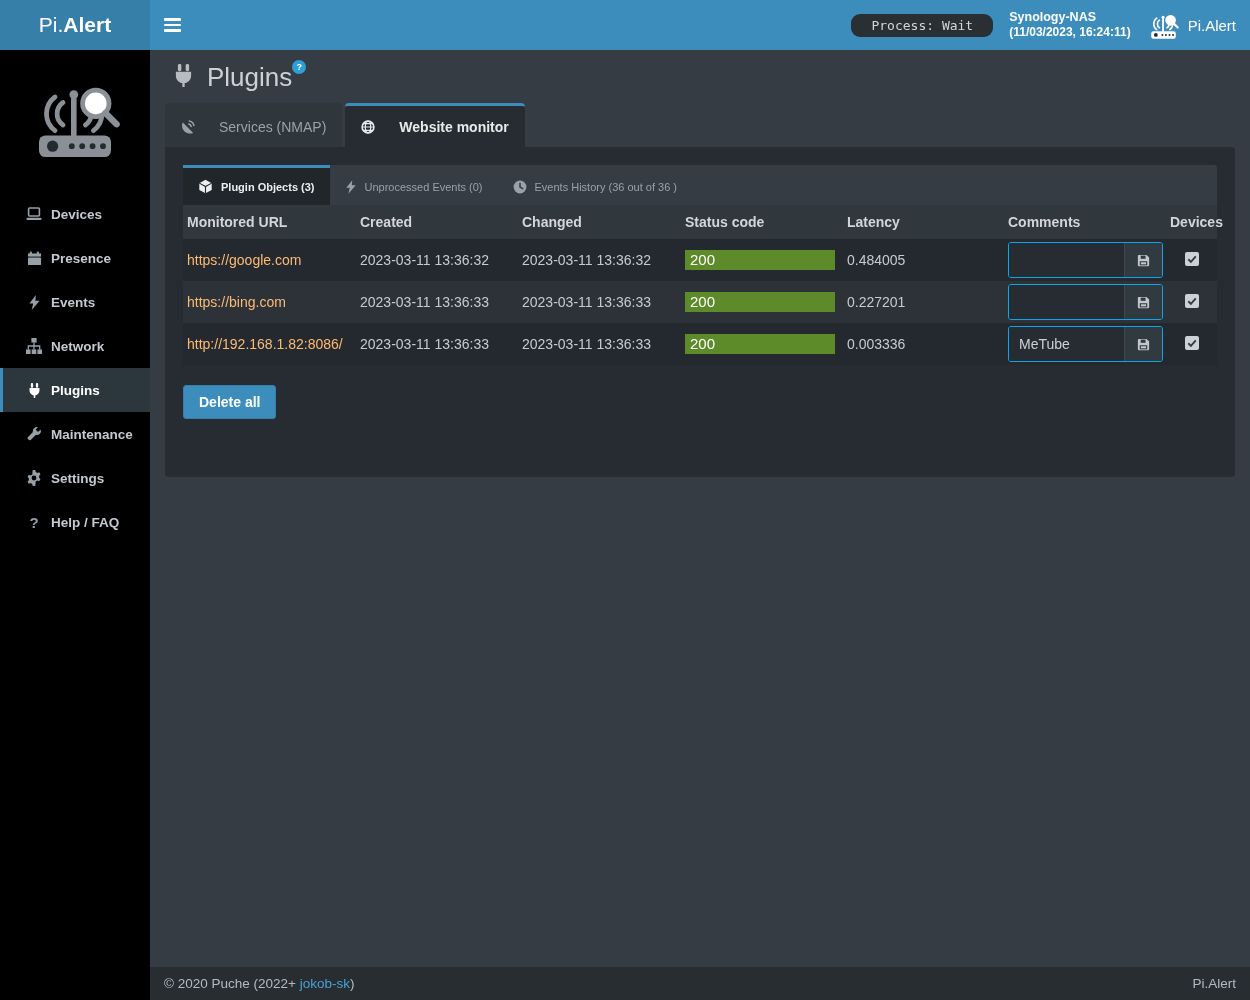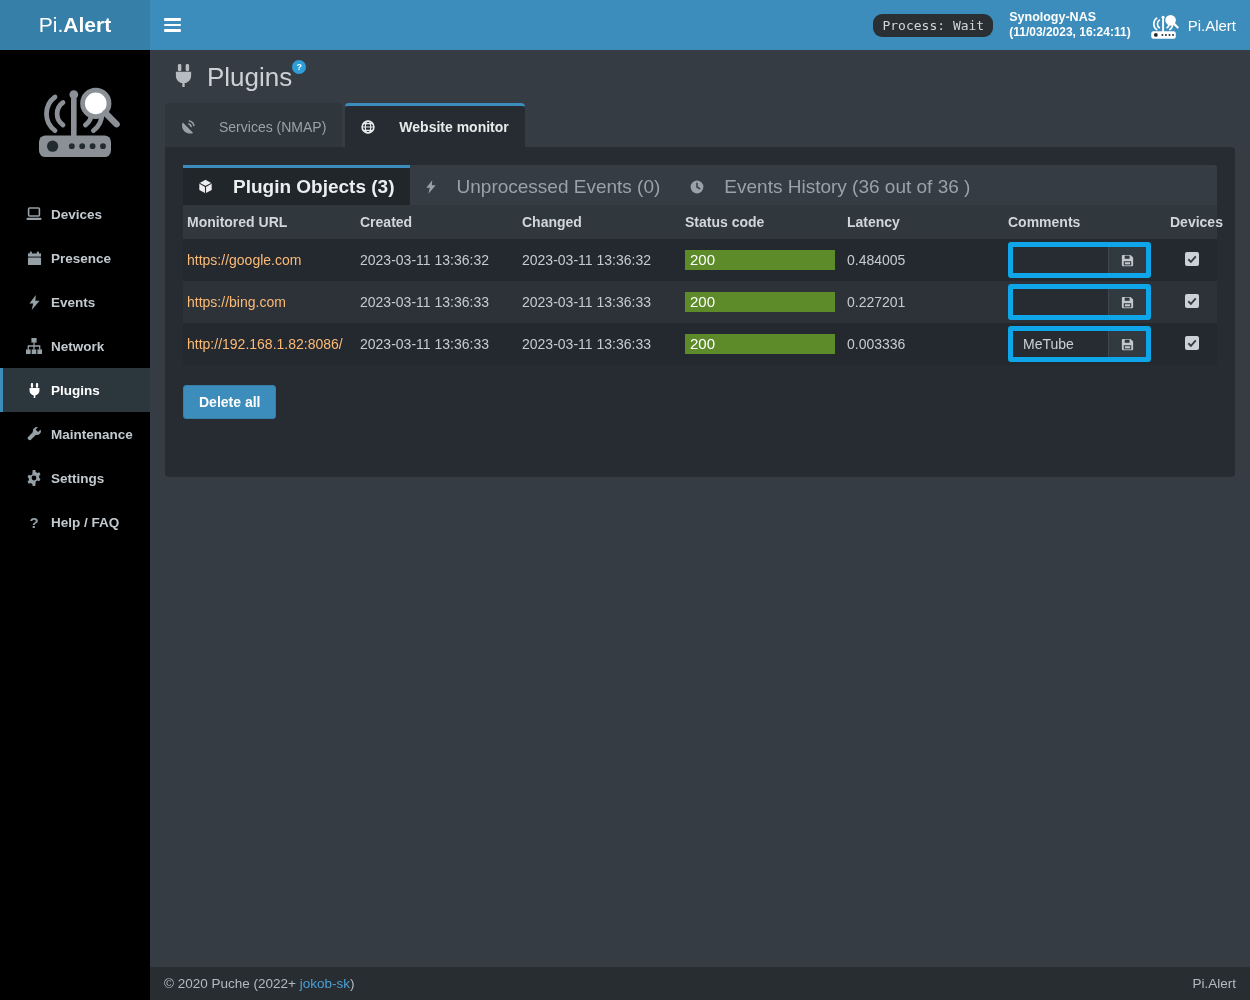--- a/index.html
+++ b/index.html
@@ -8,21 +8,21 @@
 
   
   .navbar { position:absolute; top:0; left:0; width:1250px; height:50px; background:#3c8dbc; display:flex; z-index:20; }
   .brand { width:150px; height:50px; background:#367fa9; color:#fff; font-size:21px; display:flex; align-items:center; justify-content:center; cursor:pointer; }
   .brand .thin { font-weight:300; }
   .brand .bold { font-weight:700; }
   .nav-main { flex:1; display:flex; align-items:center; }
   .hamburger { width:45px; height:50px; display:flex; flex-direction:column; align-items:center; justify-content:center; gap:3px; cursor:pointer; }
   .hamburger span { display:block; width:17px; height:2.5px; background:#fff; border-radius:1px; }
   .nav-right { margin-left:auto; display:flex; align-items:center; gap:16px; padding-right:14px; }
-  .process-badge { background:#2a2f34; color:#d2d6da; font-family:"DejaVu Sans Mono", monospace; font-size:13px; padding:4px 9px; border-radius:9px; white-space:nowrap; }
+  .process-badge { background:#2a2f34; color:#d2d6da; font-family:"DejaVu Sans Mono", monospace; font-size:13px; padding:4px 20px; border-radius:9px; white-space:nowrap; }
   .nas-block { color:#fff; line-height:1.3; }
   .nas-name { font-size:12.5px; font-weight:700; }
   .nas-time { font-size:12px; font-weight:600; }
   .nav-app { display:flex; align-items:center; gap:8px; color:#fff; }
   .nav-app-name { font-size:15px; }
 
   
   .sidebar { position:absolute; top:50px; left:0; bottom:0; width:150px; background:#000000; z-index:15; }
   .sidebar-logo { display:flex; justify-content:center; padding:16px 0 10px 0; }
   .menu { margin-top:14px; }
@@ -41,33 +41,33 @@
   .title-badge { width:14px; height:14px; border-radius:50%; background:#2e9ed6; color:#fff; font-size:9px; font-weight:700; display:flex; align-items:center; justify-content:center; transform:translateY(-11px); cursor:pointer; }
 
   .tabs-row { display:flex; padding-left:15px; height:44px; }
   .tab { display:flex; align-items:center; gap:24px; padding:0 16px; font-size:14px; cursor:pointer; border-top:3px solid transparent; border-radius:4px 4px 0 0; color:#99a2a9; background:#2f363c; margin-right:3px;justify-content:center; }
   .tab.active { background:#262c31; border-top-color:#3c8dbc; color:#e8eaec; font-weight:600; }
   .tab .tab-icon { display:flex; }
 
   .panel { margin:0 15px; background:#262c31; border-radius:0 4px 4px 4px; padding:18px; min-height:330px; }
 
   .inner-tabs { display:flex; background:#353c43; border-radius:3px 3px 0 0; height:40px; }
-  .inner-tab { display:flex; align-items:center; gap:20px; padding:0 15px; font-size:19px; color:#99a2a9; cursor:pointer; border-top:3px solid transparent; }
+  .inner-tab { display:flex; align-items:center; gap:8px; padding:0 15px; font-size:11px; color:#99a2a9; cursor:pointer; border-top:3px solid transparent; }
   .inner-tab.active { background:#21262b; border-top-color:#3c8dbc; color:#eceef0; font-weight:600; }
   .inner-tab .tab-icon { display:flex; }
 
   table.plugin-table { width:100%; border-collapse:collapse; table-layout:fixed; }
   .plugin-table thead th { background:#30373d; color:#d2d6db; font-size:14px; font-weight:700; text-align:left; height:34px; padding:0 4px; }
   .plugin-table thead th.c { text-align:center; }
   .plugin-table tbody td { height:42px; padding:0 4px; font-size:14px; color:#c6cbd0; vertical-align:middle; }
   .plugin-table tbody tr { background:#24292f; }
   .plugin-table tbody tr.alt { background:#2c3238; }
   .url-link { color:#fdba74; cursor:pointer; }
   .status-bar { width:150px; height:20px; background:#5d8b29; color:#fff; font-size:15px; line-height:20px; padding-left:5px; }
-  .comment-group { display:flex; width:143px; height:36px; border:5px solid #0ea5e9; border-radius:3px; overflow:hidden; }
+  .comment-group { display:flex; width:155px; height:36px; border:1px solid #0ea5e9; border-radius:3px; overflow:hidden; }
   .comment-input { flex:1; min-width:0; background:#262c32; border:none; outline:none; color:#ccd1d6; font-size:14px; padding:0 10px; font-family:"Liberation Sans", sans-serif; }
   .save-btn { width:38px; flex:none; background:#323a41; border:none; border-left:1px solid #3f474f; display:flex; align-items:center; justify-content:center; cursor:pointer; color:#c3c8cd; }
   .cell-center { text-align:center; }
   .checkbox { width:14px; height:14px; background:#ccd1d5; border-radius:2px; display:inline-flex; align-items:center; justify-content:center; cursor:pointer; }
 
   .delete-btn { margin-top:20px; background:#3c8dbc; border:1px solid #367fa9; color:#fff; font-size:14px; font-weight:600; padding:8px 15px; border-radius:3px; cursor:pointer; font-family:"Liberation Sans", sans-serif; }
   .help-line { margin-top:11px; font-size:14px; color:#b9bfc4; }
   .help-link { color:#4b9fd4; cursor:pointer; }
 
   

